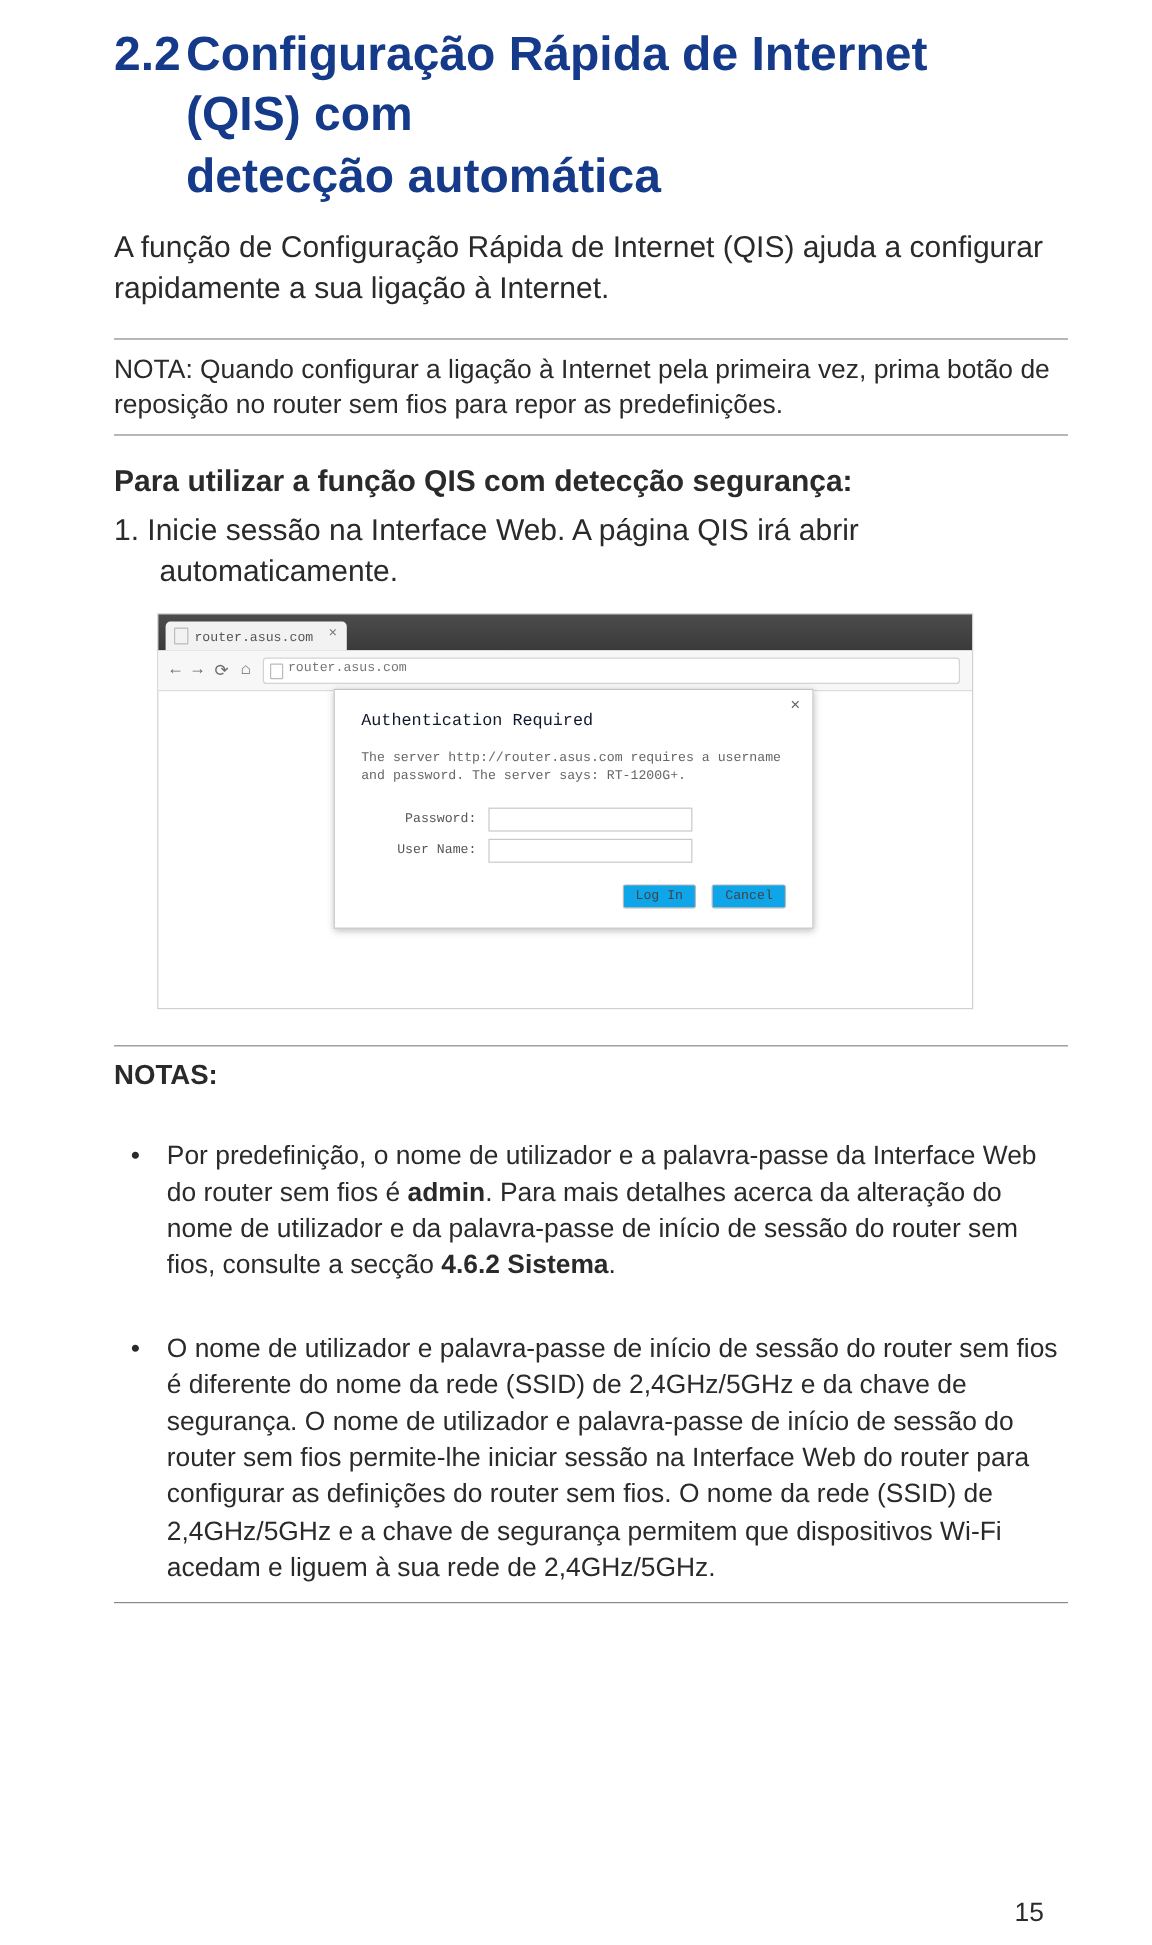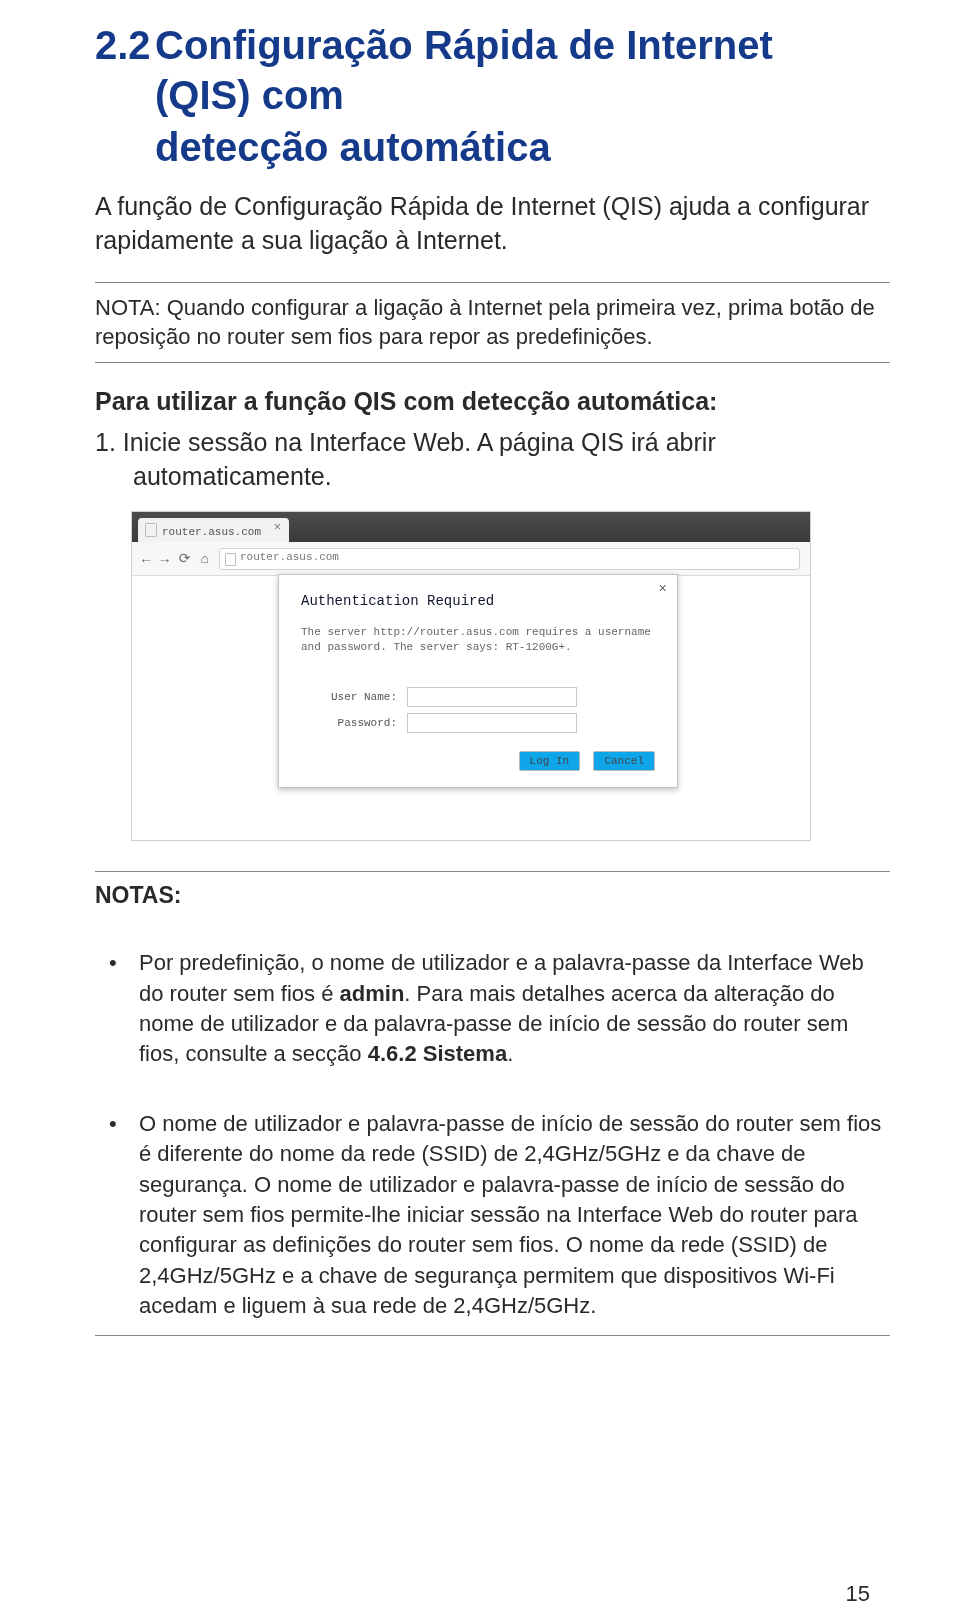--- a/index.html
+++ b/index.html
@@ -131,21 +131,21 @@
     box-shadow: 0 2px 6px rgba(0,0,0,0.25);
     padding: 18px 22px 16px 22px;
     font-size: 12px;
     color: #444;
   }
   .dialog .dx {
     position: absolute; right: 10px; top: 6px;
     font-size: 14px; color: #666;
   }
   .dialog .dtitle { font-size: 14px; color: #0f172a; margin-bottom: 16px; }
-  .dialog .dmsg { font-size: 11px; color: #666; line-height: 1.35; margin-bottom: 32px; }
+  .dialog .dmsg { font-size: 11px; color: #666; line-height: 1.35; margin-bottom: 18px; }
   .drow { display: flex; align-items: center; gap: 10px; margin: 6px 0; }
   .drow .dlabel { width: 96px; text-align: right; font-size: 11px; color: #555; }
   .drow .dinput { width: 170px; height: 20px; border: 1px solid #c9c9c9; background: #fff; }
   .dbtns { text-align: right; margin-top: 18px; }
   .dbtn {
     display: inline-block;
     min-width: 60px;
     padding: 3px 10px;
     font-size: 11px;
     text-align: center;
@@ -200,21 +200,21 @@
 </div>
 
 <p class="intro">A função de Configuração Rápida de Internet (QIS) ajuda a configurar rapidamente a sua ligação à Internet.</p>
 
 <hr class="hr">
 <p class="note-block">
   <b class="label">NOTA</b><span>: Quando configurar a ligação à Internet pela primeira vez, prima botão de reposição no router sem fios para repor as predefinições.</span>
 </p>
 <hr class="hr-bottom">
 
-<p class="strong-p">Para utilizar a função QIS com detecção automática:</p>
+<p class="strong-p">Para utilizar a função QIS com detecção segurança:</p>
 <p class="step">1. Inicie sessão na Interface Web. A página QIS irá abrir automaticamente.</p>
 
 <div class="screenshot">
   <div class="tabbar">
     <div class="tab">
       <span>router.asus.com</span>
       <span class="x">×</span>
     </div>
   </div>
   <div class="toolbar">
@@ -224,25 +224,25 @@
     <span class="tbtn">⌂</span>
     <div class="omnibox">
       <span>router.asus.com</span>
     </div>
   </div>
   <div class="dialog">
     <span class="dx">×</span>
     <div class="dtitle">Authentication Required</div>
     <div class="dmsg">The server http://router.asus.com requires a username and password. The server says: RT-1200G+.</div>
     <div class="drow">
+      <div class="dlabel">Password:</div>
+      <div class="dinput"></div>
+    </div>
+    <div class="drow">
       <div class="dlabel">User Name:</div>
-      <div class="dinput"></div>
-    </div>
-    <div class="drow">
-      <div class="dlabel">Password:</div>
       <div class="dinput"></div>
     </div>
     <div class="dbtns">
       <span class="dbtn">Log In</span>
       <span class="dbtn">Cancel</span>
     </div>
   </div>
 </div>
 
 <hr class="hr">

